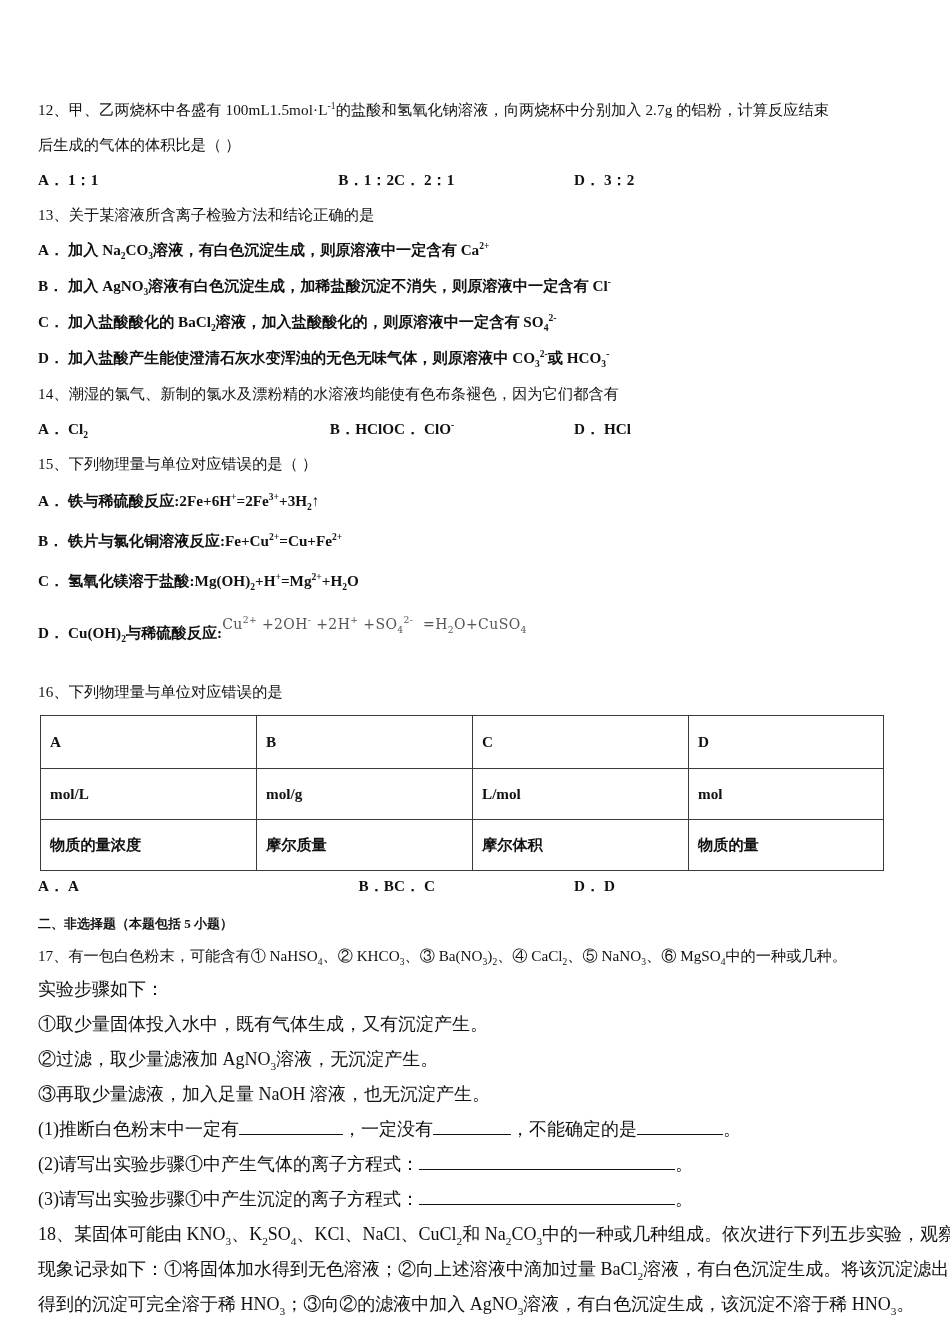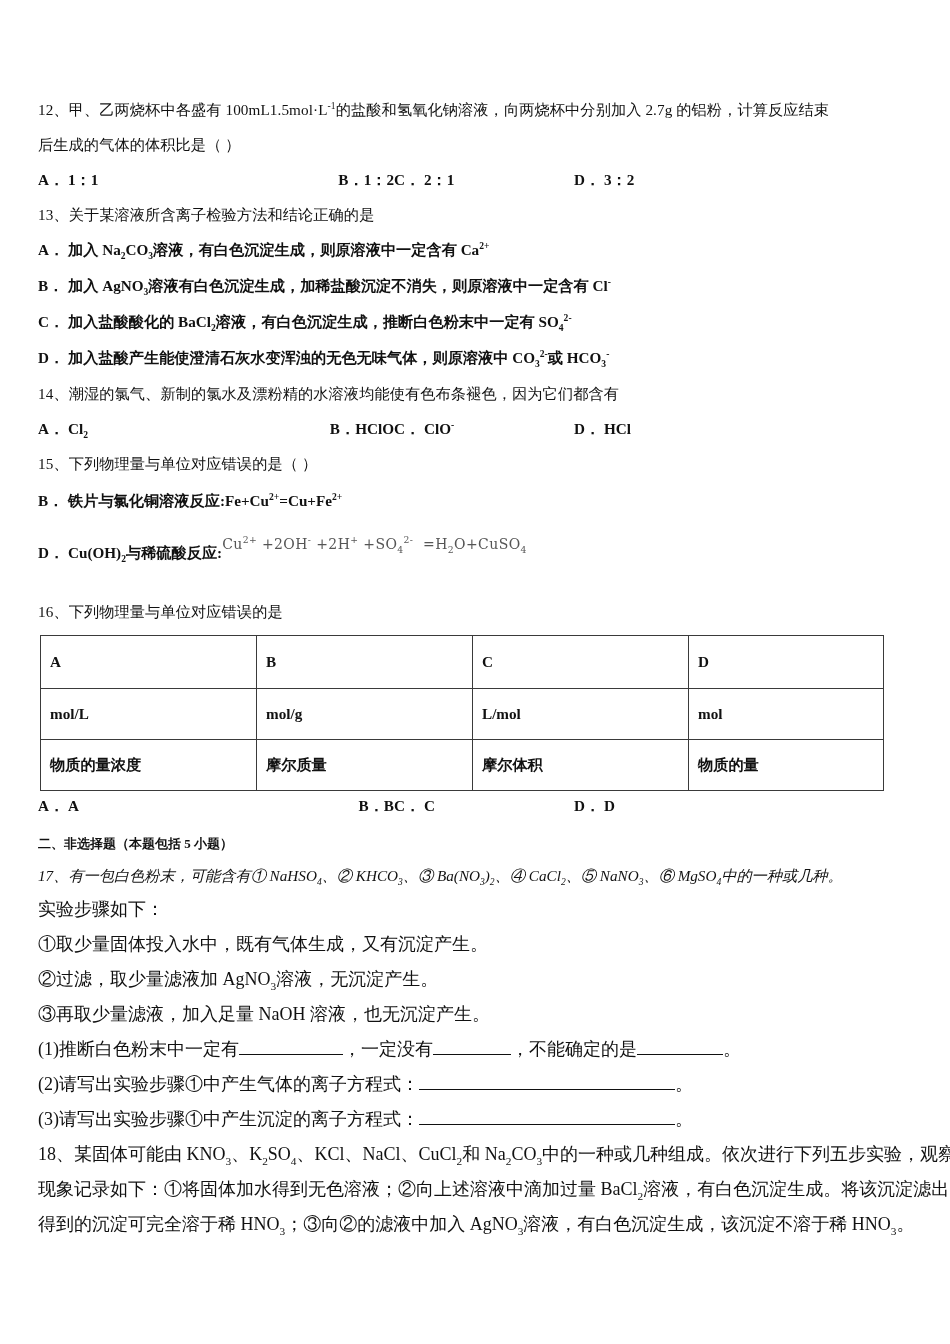--- a/index.html
+++ b/index.html
@@ -93,21 +93,21 @@
   table.unit-table col.c3 { width: 216px; }
   table.unit-table col.c4 { width: 195px; }
 
   .section-title {
     font-size: 13px;
     line-height: 30px;
     font-weight: 700;
     margin-top: 8px;
   }
   .tight { line-height: 30px; }
-  .p17 { line-height: 33px; font-size: 15.2px; font-style: italic; }
+  .p17 { line-height: 33px; font-size: 15.2px; }
   .blank {
     display: inline-block;
     border-bottom: 1px solid #111;
     vertical-align: baseline;
     height: 14px;
   }
   .b1 { width: 104px; }
   .b2 { width: 78px; }
   .b3 { width: 86px; }
   .b4 { width: 256px; }
@@ -142,21 +142,21 @@
 
     <div class="opt-line">
       <span class="opt-letter">A．</span><span>加入 Na</span><sub>2</sub><span>CO</span><sub>3</sub><span>溶液，有白色沉淀生成，则原溶液中一定含有 Ca</span><sup>2+</sup>
     </div>
 
     <div class="opt-line">
       <span class="opt-letter">B．</span><span>加入 AgNO</span><sub>3</sub><span>溶液有白色沉淀生成，加稀盐酸沉淀不消失，则原溶液中一定含有 Cl</span><sup>-</sup>
     </div>
 
     <div class="opt-line">
-      <span class="opt-letter">C．</span><span>加入盐酸酸化的 BaCl</span><sub>2</sub><span>溶液，有白色沉淀生成，推断白色粉末中一定有 SO</span><sub>4</sub><sup>2-</sup>
+      <span class="opt-letter">C．</span><span>加入盐酸酸化的 BaCl</span><sub>2</sub><span>溶液，加入盐酸酸化的，则原溶液中一定含有 SO</span><sub>4</sub><sup>2-</sup>
     </div>
 
     <div class="opt-line">
       <span class="opt-letter">D．</span><span>加入盐酸产生能使澄清石灰水变浑浊的无色无味气体，则原溶液中 CO</span><sub>3</sub><sup>2-</sup><span>或 HCO</span><sub>3</sub><sup>-</sup>
     </div>
   </div>
 
   <div class="q-block">
     <div class="line">
       <span class="num">14、</span><span>潮湿的氯气、新制的氯水及漂粉精的水溶液均能使有色布条褪色，因为它们都含有</span>
@@ -167,25 +167,31 @@
       <span class="o3"><span class="opt-letter">C．</span><span>ClO</span><sup>-</sup></span>
       <span class="o4"><span class="opt-letter">D．</span><span>HCl</span></span>
     </div>
   </div>
 
   <div class="q-block">
     <div class="line">
       <span class="num">15、</span><span>下列物理量与单位对应错误的是（    ）</span>
     </div>
 
+    <div class="opt-line" style="line-height:40px">
+      <span class="opt-letter">A．</span><span>铁与稀硫酸反应:2Fe+6H</span><sup>+</sup><span>=2Fe</span><sup>3+</sup><span>+3H</span><sub>2</sub><span>↑</span>
+    </div>
 
     <div class="opt-line" style="line-height:40px">
       <span class="opt-letter">B．</span><span>铁片与氯化铜溶液反应:Fe+Cu</span><sup>2+</sup><span>=Cu+Fe</span><sup>2+</sup>
     </div>
 
+    <div class="opt-line" style="line-height:40px">
+      <span class="opt-letter">C．</span><span>氢氧化镁溶于盐酸:Mg(OH)</span><sub>2</sub><span>+H</span><sup>+</sup><span>=Mg</span><sup>2+</sup><span>+H</span><sub>2</sub><span>O</span>
+    </div>
 
     <div class="opt-line" style="line-height:44px;margin-top:10px">
       <span class="opt-letter">D．</span><span>Cu(OH)</span><sub>2</sub><span>与稀硫酸反应:</span><span class="eqn-light">Cu<sup>2+</sup> +2OH<sup>-</sup> +2H<sup>+</sup> +SO<sub>4</sub><sup>2-</sup> &nbsp;=H<sub>2</sub>O+CuSO<sub>4</sub></span>
     </div>
   </div>
 
   <div class="q-block" style="margin-top:22px">
     <div class="line tight">
       <span class="num">16、</span><span>下列物理量与单位对应错误的是</span>
     </div>

